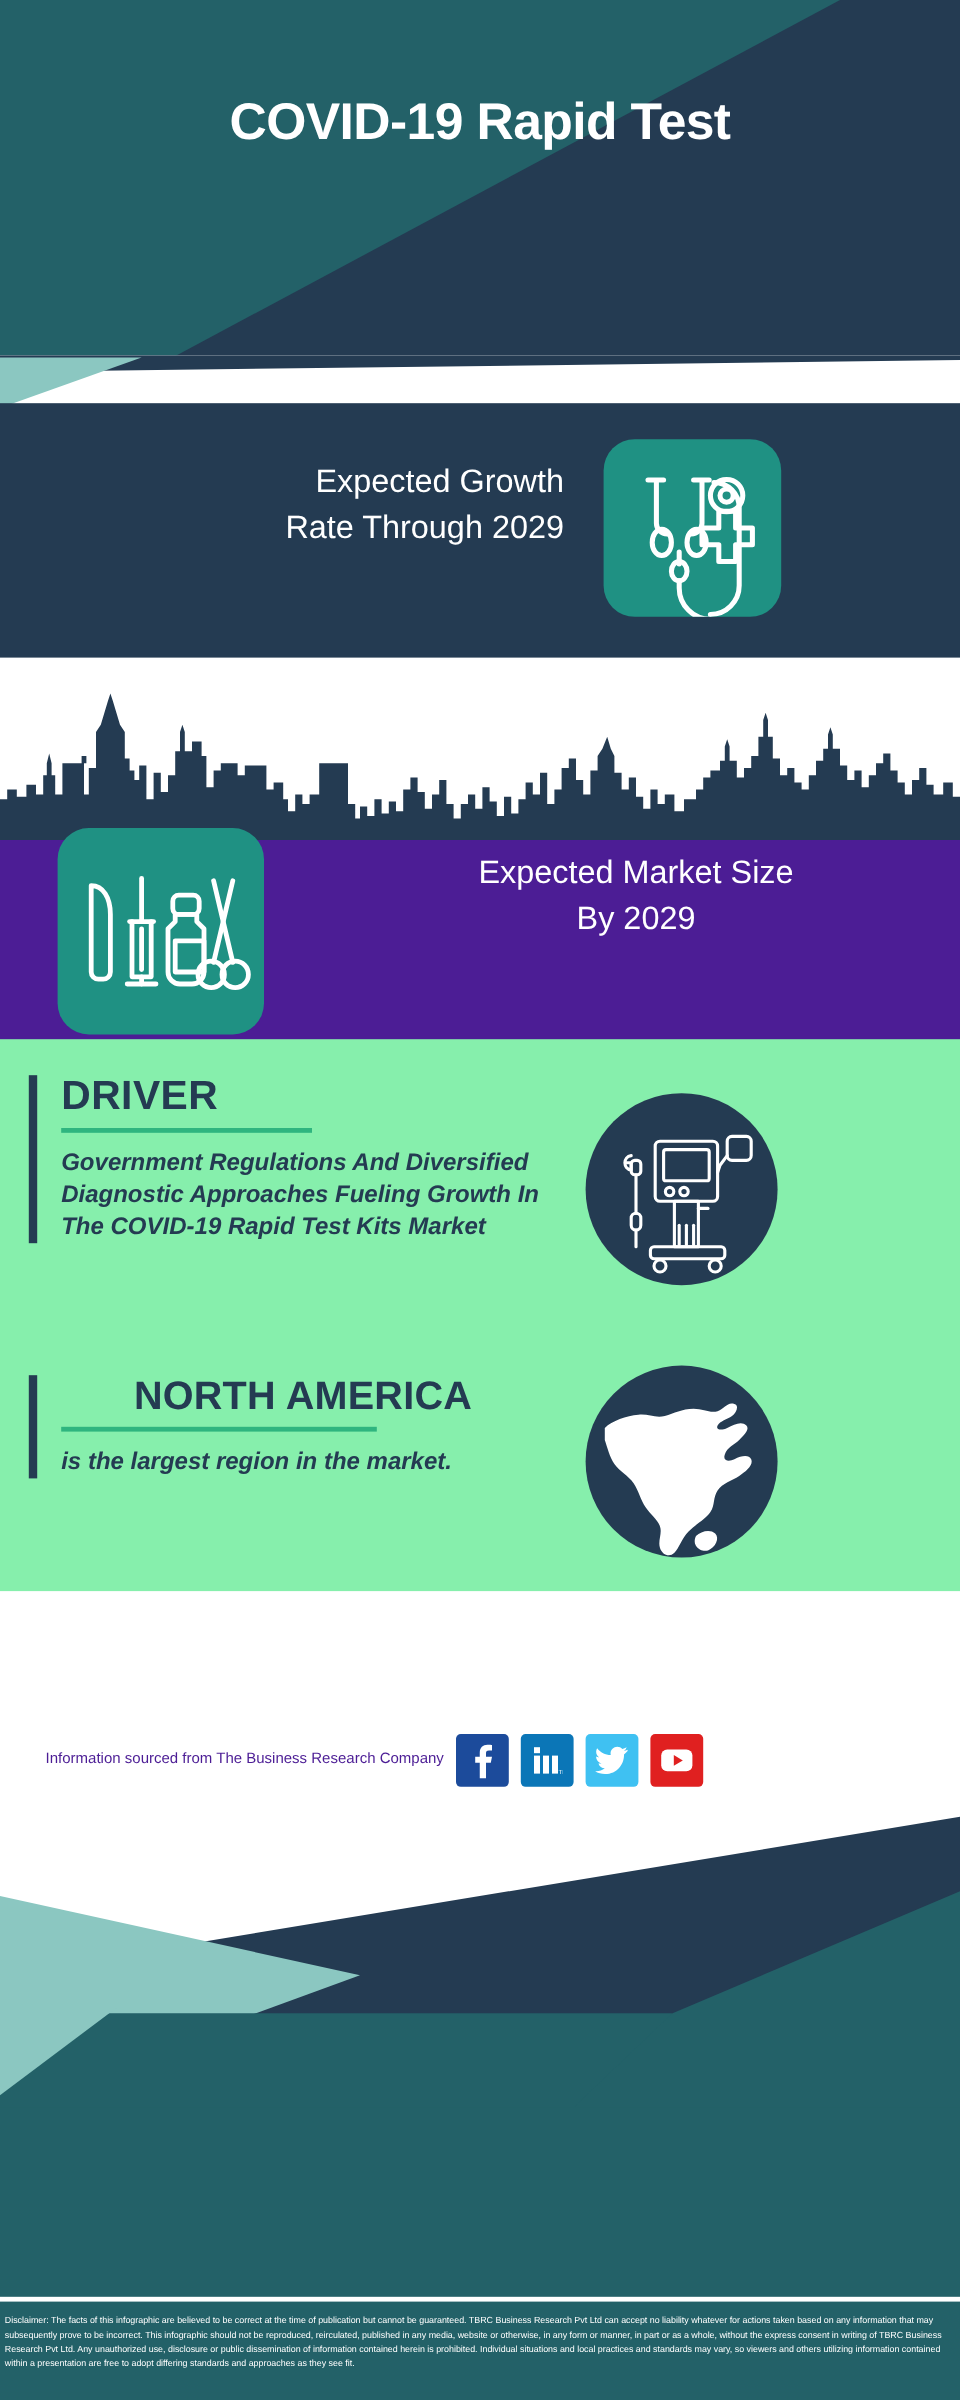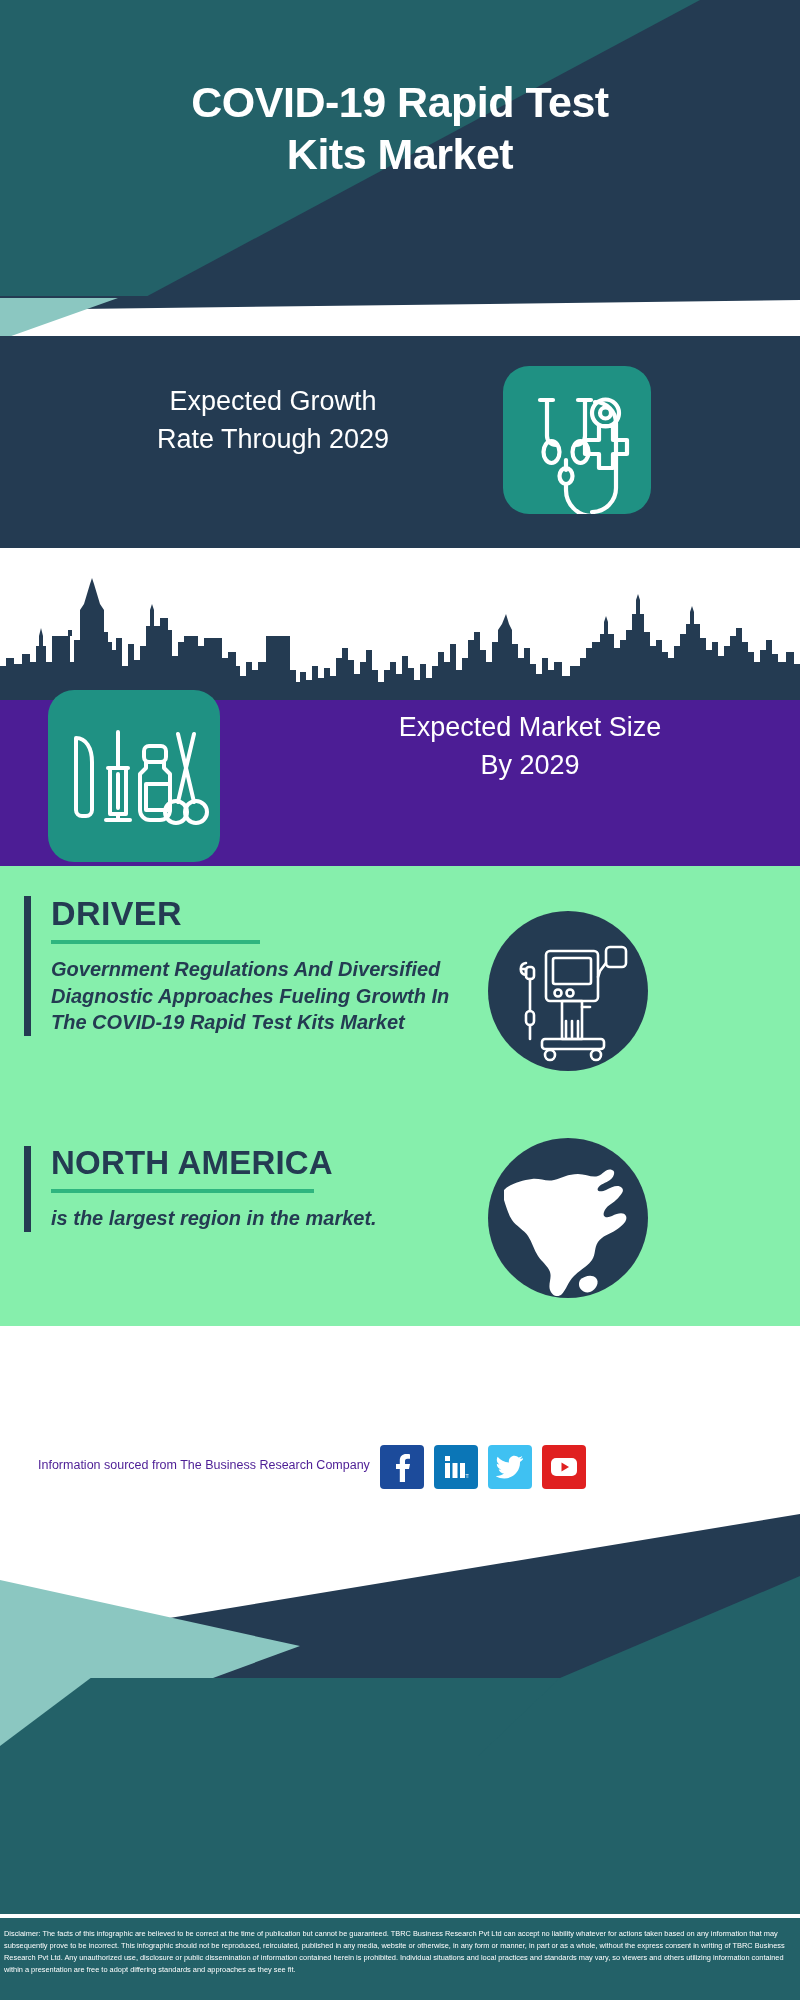--- a/index.html
+++ b/index.html
@@ -53,23 +53,23 @@
 
   
   .sect-growth {
     position: absolute;
     left: 0; top: 336px;
     width: 800px; height: 212px;
     background: #243b52;
   }
   .growth-text {
     position: absolute;
-    left: 58px; top: 46px;
+    left: 40px; top: 46px;
     width: 430px;
-    text-align: center;
+    text-align: right;
     color: #ffffff;
     font-size: 27px;
     line-height: 1.42;
   }
   .icon-card-teal {
     position: absolute;
     background: #1f9183;
     border-radius: 26px;
   }
   .icon-stetho-card {
@@ -118,21 +118,21 @@
   }
   .block-driver { left: 24px; top: 30px; width: 430px; }
   .block-region { left: 24px; top: 280px; width: 430px; }
 
   .block-heading {
     color: #243b52;
     font-weight: bold;
     line-height: 1.0;
   }
   .h-driver { font-size: 34px; letter-spacing: 0.4px; }
-  .h-region { font-size: 33px; letter-spacing: 0.2px; }
+  .h-region { font-size: 33px; letter-spacing: 0.2px; text-align: center; }
   .rule {
     height: 4px;
     background: #2fb57f;
     margin-top: 10px;
     margin-bottom: 12px;
   }
   .rule-driver { width: 209px; }
   .rule-region { width: 263px; }
   .block-body {
     color: #243b52;
@@ -229,21 +229,20 @@
 <body>
 
 <div class="page">
 
   <div class="header">
     <svg class="header-diag" viewBox="0 0 800 300" preserveAspectRatio="none">
       <polygon points="700,0 800,0 800,300 140,300" fill="#243b52"></polygon>
     </svg>
     <div class="header-title">
       <div>COVID-19 Rapid Test</div>
-      <div>Kits Market</div>
     </div>
   </div>
 
   <svg class="band-white" viewBox="0 0 800 48" preserveAspectRatio="none">
     <rect x="0" y="0" width="800" height="48" fill="#ffffff"></rect>
     <polygon points="0,0 800,0 800,4 0,14" fill="#243b52"></polygon>
     <polygon points="0,2 118,2 0,44" fill="#8bc7c1"></polygon>
   </svg>
 
   <div class="sect-growth">

